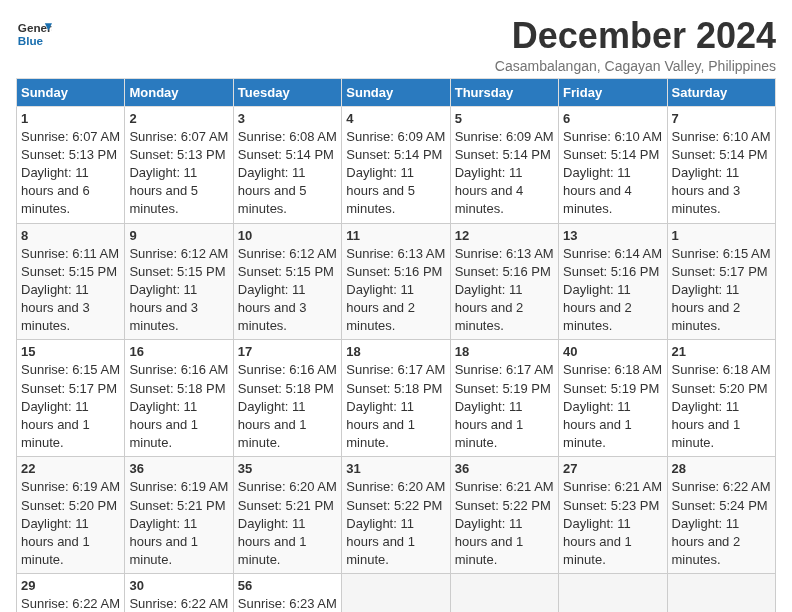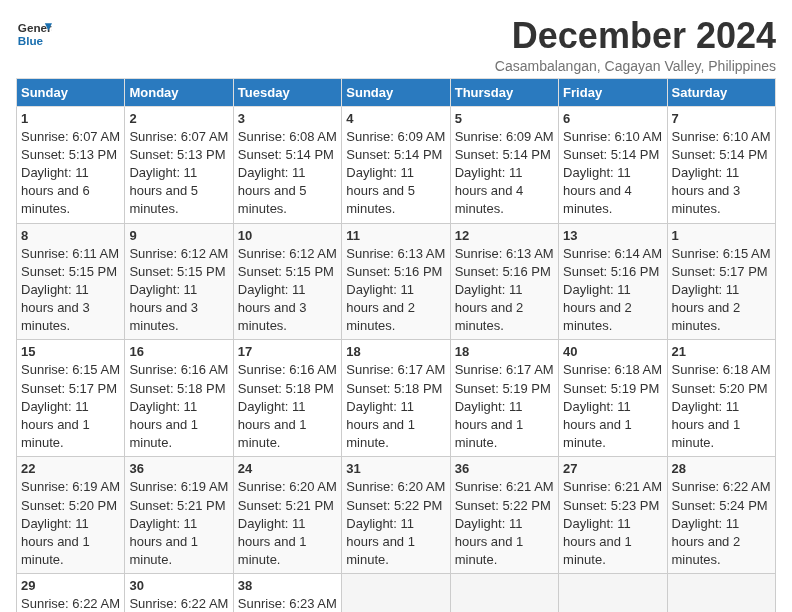--- a/index.html
+++ b/index.html
@@ -204,21 +204,21 @@
       <tr>
         <td>
           <span class="day-num">22</span>
           <div class="cell-text">Sunrise: 6:19 AM<br>Sunset: 5:20 PM<br>Daylight: 11 hours and 1 minute.</div>
         </td>
         <td>
           <span class="day-num">36</span>
           <div class="cell-text">Sunrise: 6:19 AM<br>Sunset: 5:21 PM<br>Daylight: 11 hours and 1 minute.</div>
         </td>
         <td>
-          <span class="day-num">24</span>
+          <span class="day-num">35</span>
           <div class="cell-text">Sunrise: 6:20 AM<br>Sunset: 5:21 PM<br>Daylight: 11 hours and 1 minute.</div>
         </td>
         <td>
           <span class="day-num">31</span>
           <div class="cell-text">Sunrise: 6:20 AM<br>Sunset: 5:22 PM<br>Daylight: 11 hours and 1 minute.</div>
         </td>
         <td>
           <span class="day-num">36</span>
           <div class="cell-text">Sunrise: 6:21 AM<br>Sunset: 5:22 PM<br>Daylight: 11 hours and 1 minute.</div>
         </td>
@@ -234,21 +234,21 @@
       <tr>
         <td>
           <span class="day-num">29</span>
           <div class="cell-text">Sunrise: 6:22 AM<br>Sunset: 5:24 PM<br>Daylight: 11 hours and 2 minutes.</div>
         </td>
         <td>
           <span class="day-num">30</span>
           <div class="cell-text">Sunrise: 6:22 AM<br>Sunset: 5:25 PM<br>Daylight: 11 hours and 2 minutes.</div>
         </td>
         <td>
-          <span class="day-num">38</span>
+          <span class="day-num">56</span>
           <div class="cell-text">Sunrise: 6:23 AM<br>Sunset: 5:25 PM<br>Daylight: 11 hours and 2 minutes.</div>
         </td>
         <td class="empty"></td>
         <td class="empty"></td>
         <td class="empty"></td>
         <td class="empty"></td>
       </tr>
     </tbody>
 </table>
 

